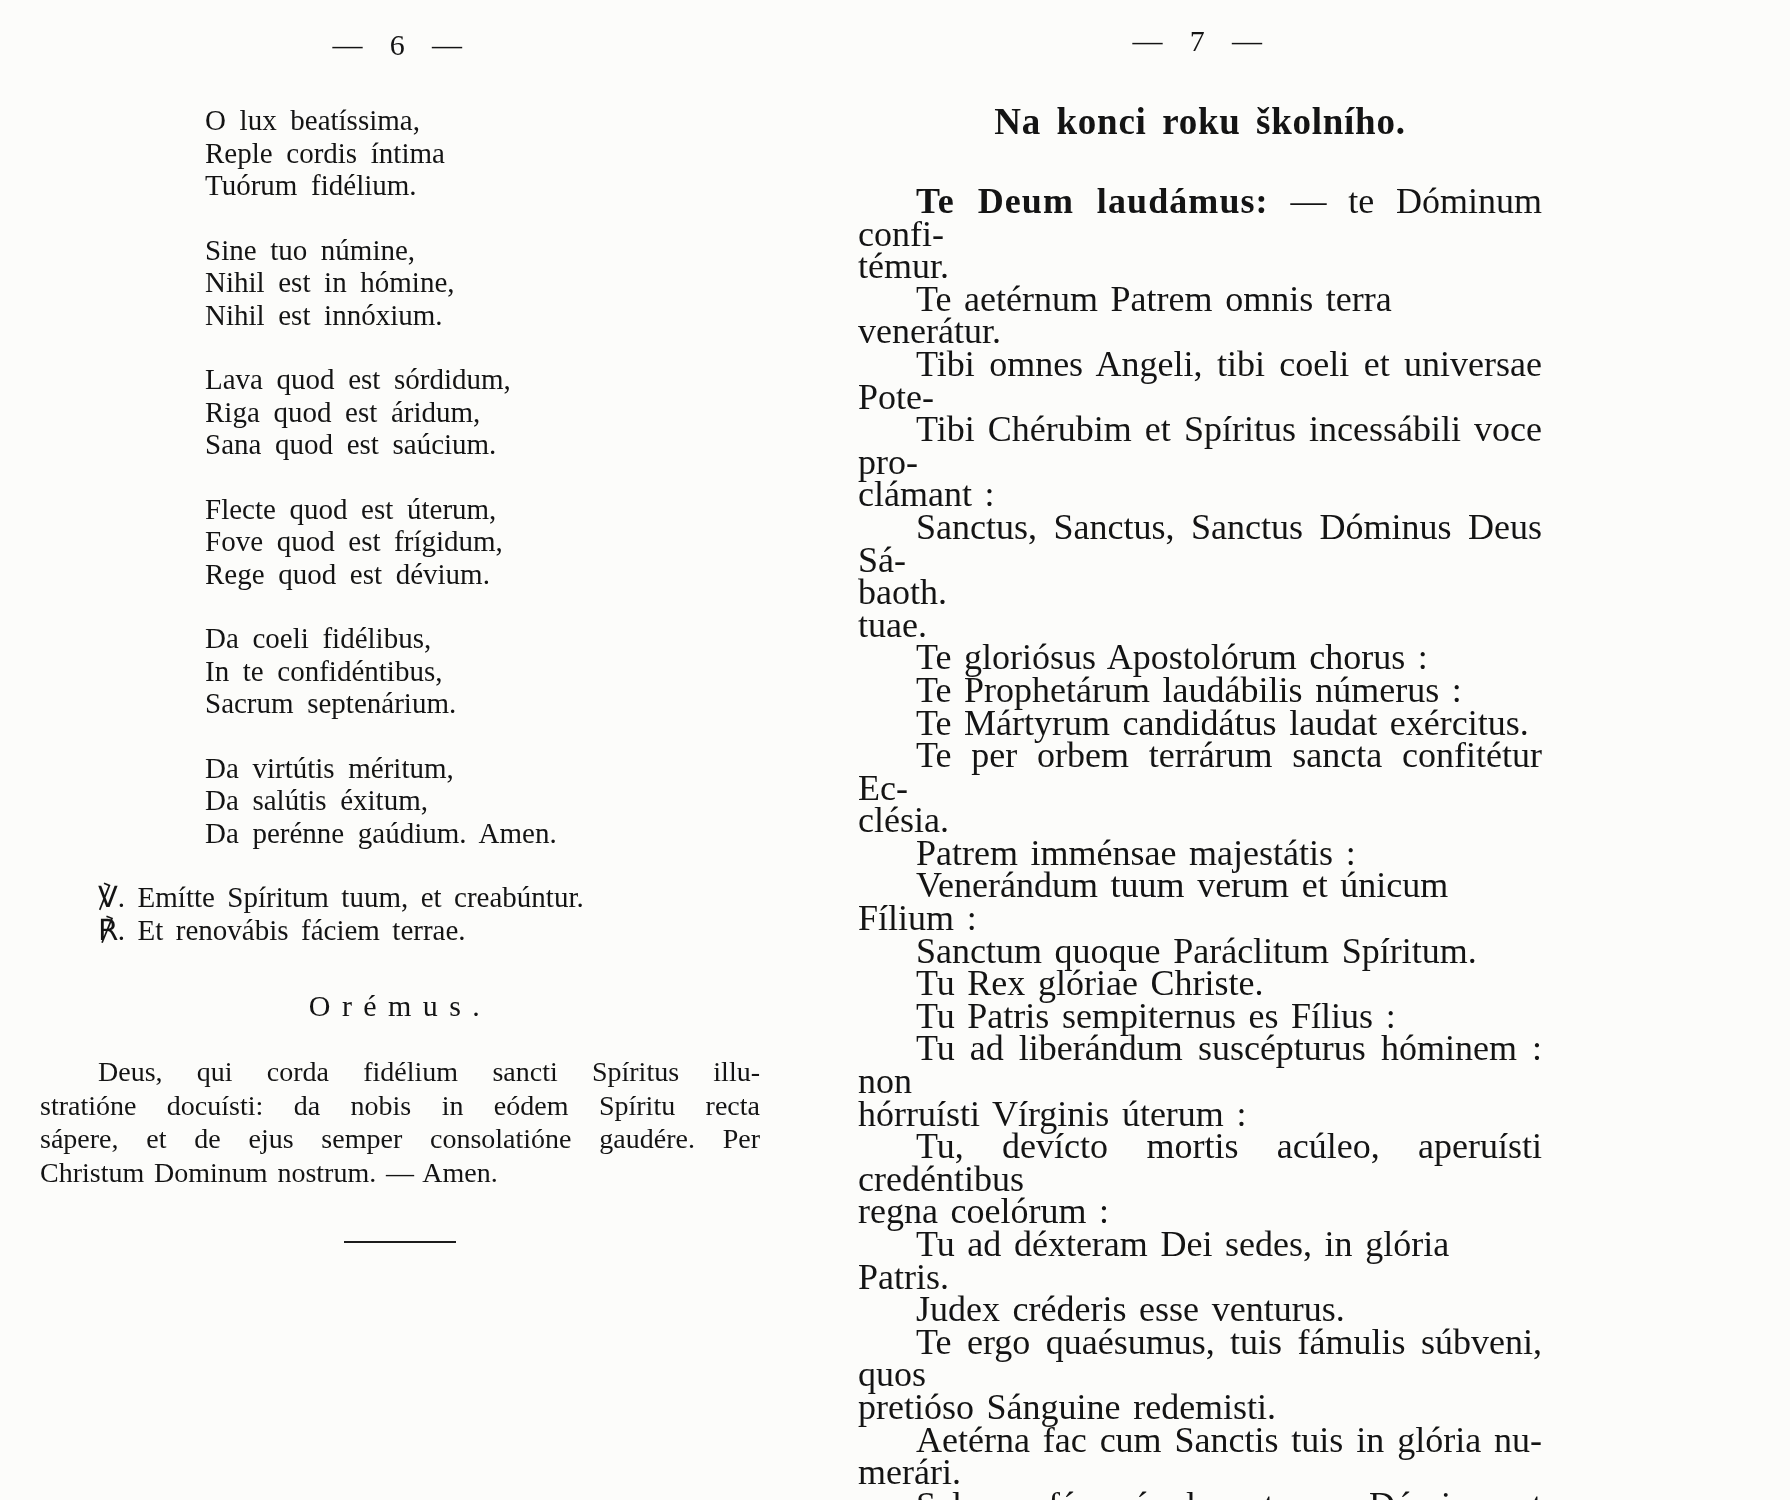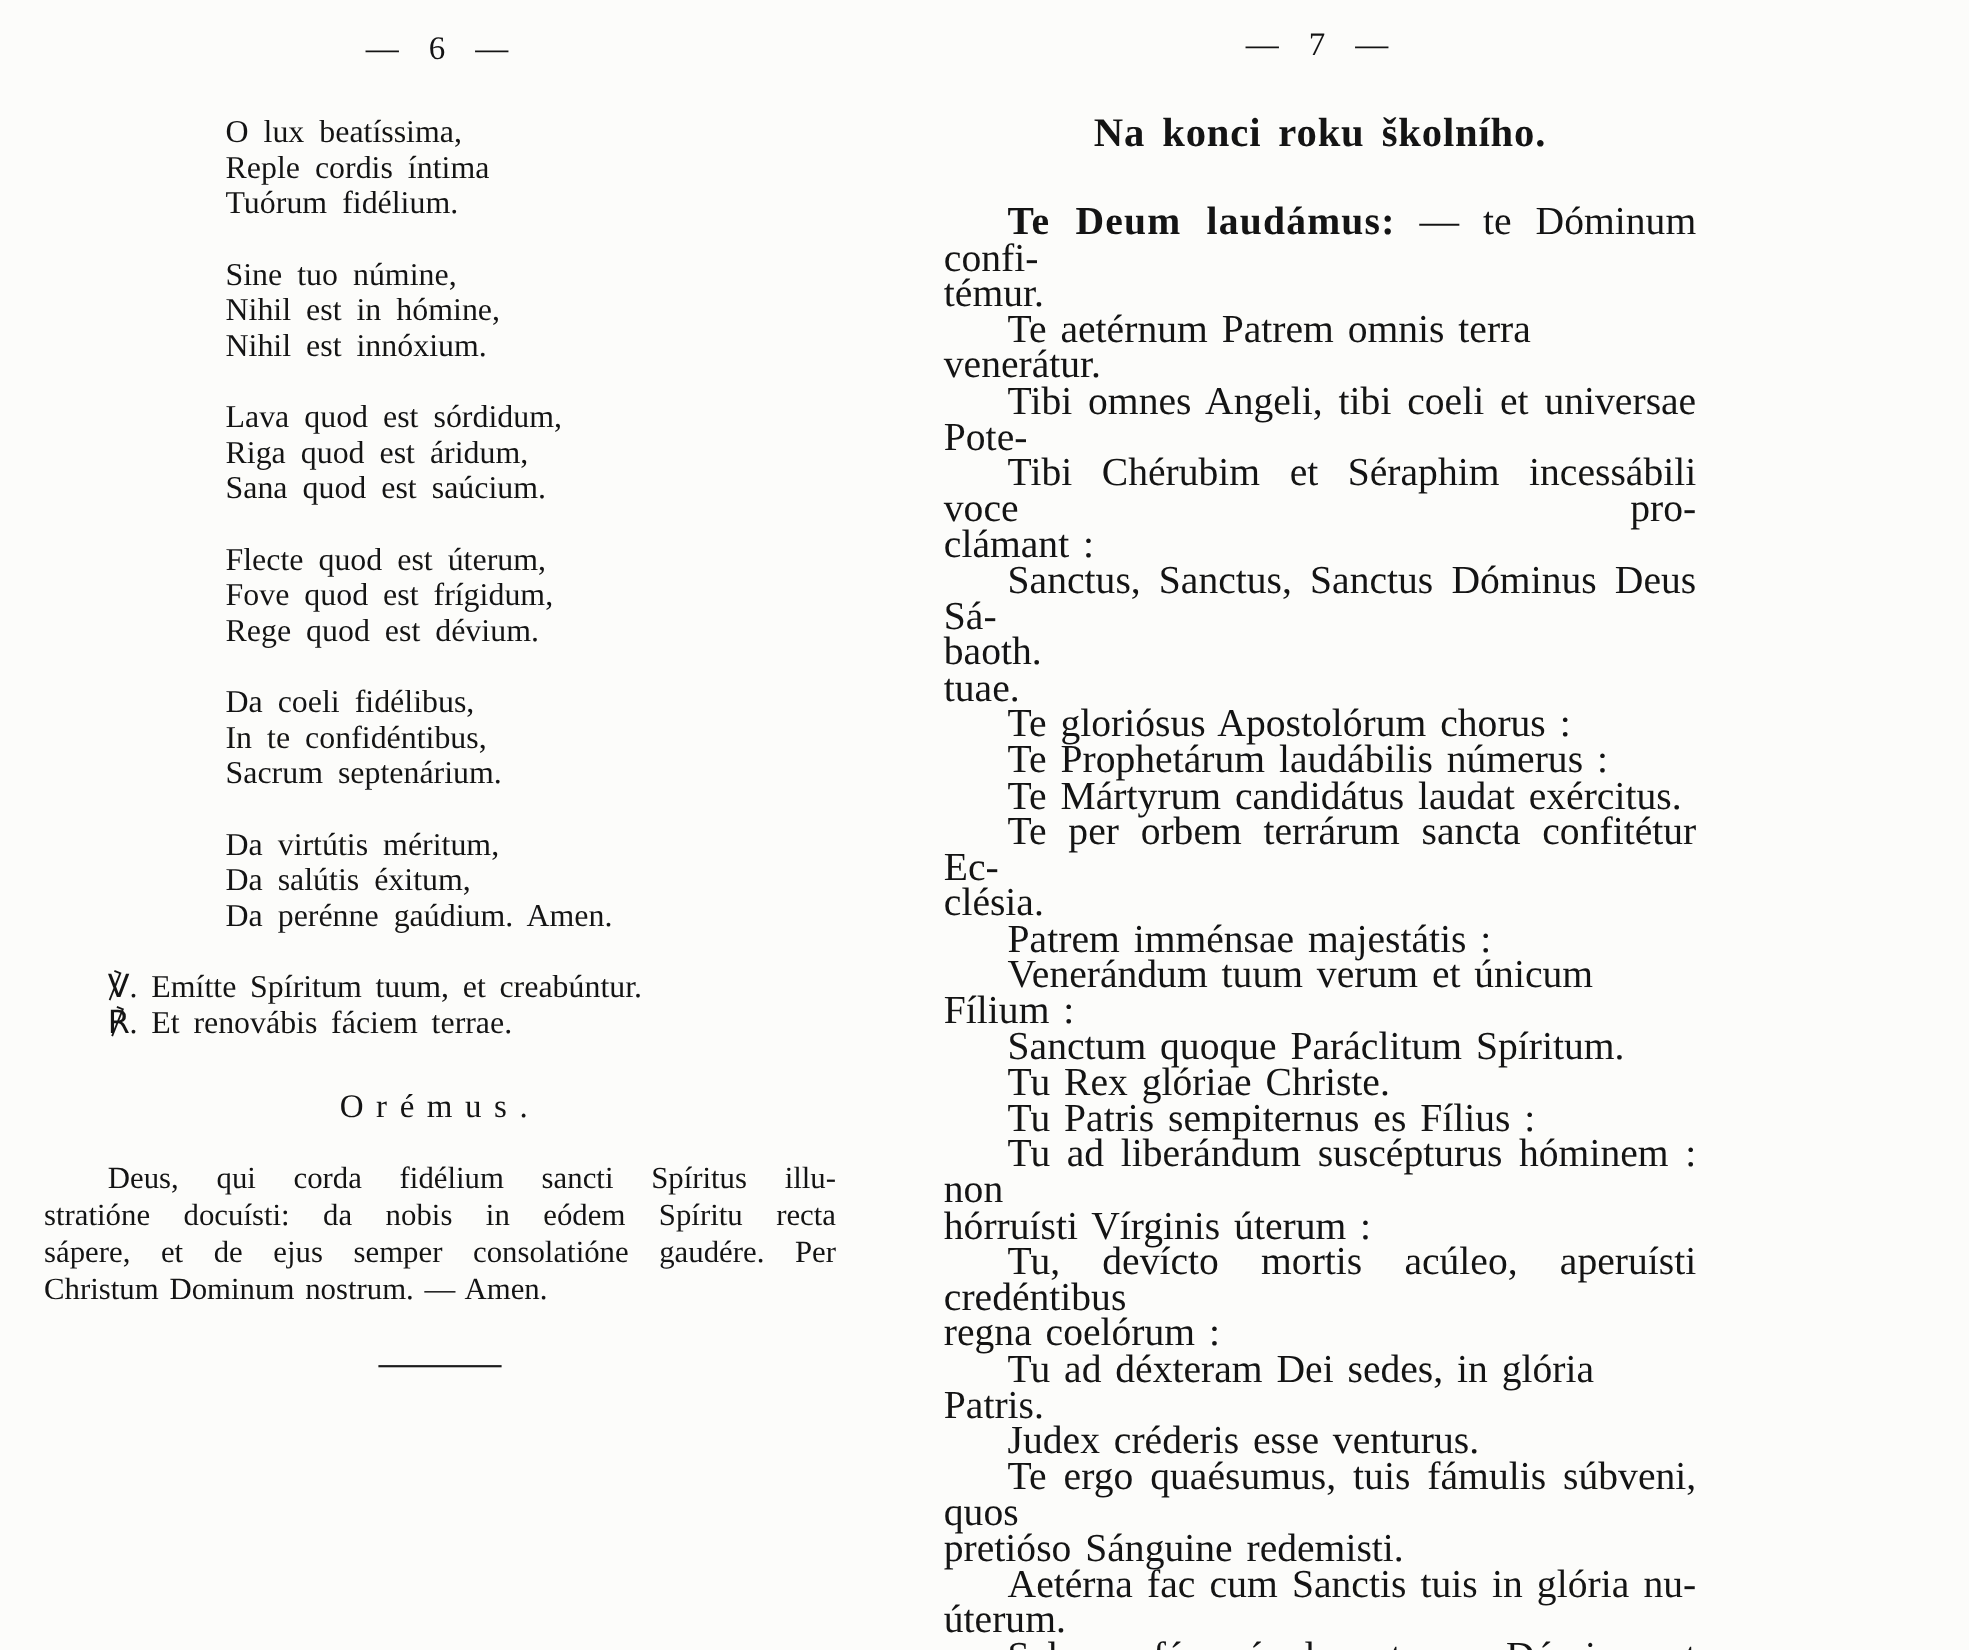--- a/index.html
+++ b/index.html
@@ -145,21 +145,21 @@
           <div class="line first just"><b>Te Deum laudámus:</b> — te Dóminum confi-</div>
           <div class="line">témur.</div>
         </div>
         <div class="para">
           <div class="line first">Te aetérnum Patrem omnis terra venerátur.</div>
         </div>
         <div class="para">
           <div class="line first just">Tibi omnes Angeli, tibi coeli et universae Pote-</div>
         </div>
         <div class="para">
-          <div class="line first just">Tibi Chérubim et Séraphim incessábili voce pro-</div>
+          <div class="line first just">Tibi Chérubim et Spíritus incessábili voce pro-</div>
           <div class="line">clámant :</div>
         </div>
         <div class="para">
           <div class="line first just">Sanctus, Sanctus, Sanctus Dóminus Deus Sá-</div>
           <div class="line">baoth.</div>
         </div>
         <div class="para">
           <div class="line">tuae.</div>
         </div>
         <div class="para">
@@ -203,21 +203,21 @@
         </div>
         <div class="para">
           <div class="line first">Judex créderis esse venturus.</div>
         </div>
         <div class="para">
           <div class="line first just">Te ergo quaésumus, tuis fámulis súbveni, quos</div>
           <div class="line">pretióso Sánguine redemisti.</div>
         </div>
         <div class="para">
           <div class="line first just">Aetérna fac cum Sanctis tuis in glória nu-</div>
-          <div class="line">úterum.</div>
+          <div class="line">merári.</div>
         </div>
         <div class="para">
           <div class="line first just">Salvum fác pópulum tuum, Dómine, et bénedic</div>
           <div class="line">haereditáti tuae:</div>
         </div>
       </div>
   </div>
 
 </div>
 

